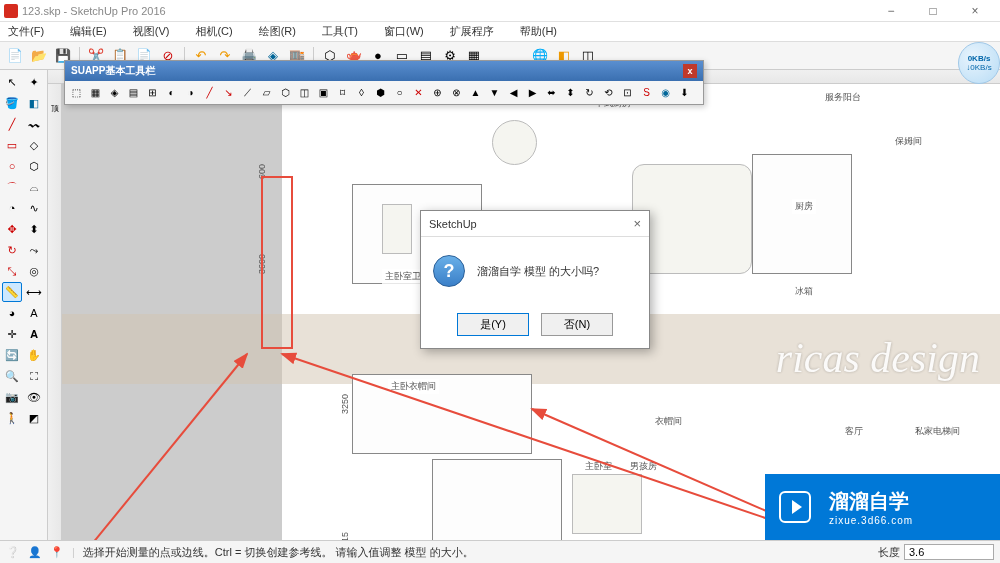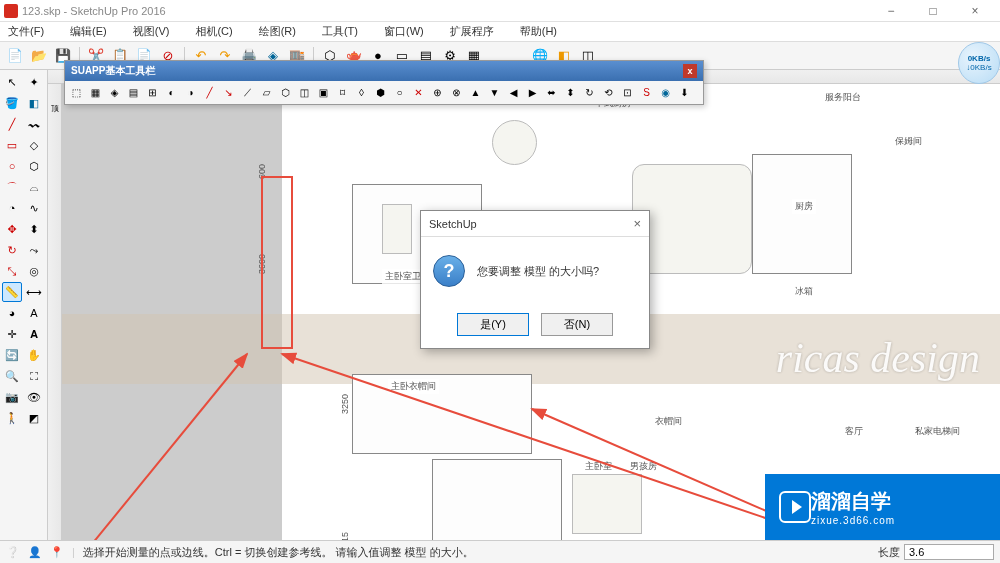--- a/index.html
+++ b/index.html
@@ -58,21 +58,21 @@
     .dialog-btn:first-child { border: 1px solid #0078d7; }
     
     .statusbar { height: 23px; background: #f5f5f5; border-top: 1px solid #ccc; display: flex; align-items: center; padding: 0 6px; font-size: 11px; color: #333; gap: 8px; }
     .status-icon { width: 14px; height: 14px; display: flex; align-items: center; justify-content: center; cursor: pointer; }
     .status-text { flex: 1; }
     .status-input { display: flex; align-items: center; gap: 4px; }
     .status-field { width: 90px; height: 16px; border: 1px solid #aaa; background: #fff; padding: 0 4px; font-size: 11px; }
     
     .network-badge { position: absolute; top: 42px; right: 0; width: 42px; height: 42px; background: radial-gradient(circle at 35% 35%, #e8f4fd, #b8dcf5); border-radius: 50%; display: flex; flex-direction: column; align-items: center; justify-content: center; font-size: 8px; color: #0066aa; z-index: 5; border: 1px solid #a0c8e8; }
     
-    .brand-box { position: absolute; bottom: 23px; right: 0; width: 235px; height: 66px; background: #0078d7; display: flex; align-items: center; padding: 0 14px; gap: 0; z-index: 50; }
+    .brand-box { position: absolute; bottom: 23px; right: 0; width: 235px; height: 66px; background: #0078d7; display: flex; align-items: center; padding: 0 14px; gap: 18px; z-index: 50; }
     .brand-play { width: 32px; height: 32px; border: 2px solid #fff; border-radius: 6px; display: flex; align-items: center; justify-content: center; }
     .brand-play::after { content: ''; border-left: 10px solid #fff; border-top: 7px solid transparent; border-bottom: 7px solid transparent; margin-left: 3px; }
     .brand-text { color: #fff; display: flex; flex-direction: column; }
     .brand-main { font-size: 20px; font-weight: bold; }
     .brand-sub { font-size: 10px; letter-spacing: 1px; }
   </style>
 </head>
 <body>
 
 <div class="titlebar">
@@ -297,21 +297,21 @@
   </div>
 </div>
 
 <div class="dialog">
   <div class="dialog-title">
     <span>SketchUp</span>
     <span class="dialog-close">×</span>
   </div>
   <div class="dialog-body">
     <div class="dialog-icon">?</div>
-    <div class="dialog-text">您要调整 模型 的大小吗?</div>
+    <div class="dialog-text">溜溜自学 模型 的大小吗?</div>
   </div>
   <div class="dialog-buttons">
     <button class="dialog-btn">是(Y)</button>
     <button class="dialog-btn">否(N)</button>
   </div>
 </div>
 
 <div class="network-badge">
   <span style="font-weight:bold;">0KB/s</span>
   <span>↓0KB/s</span>

